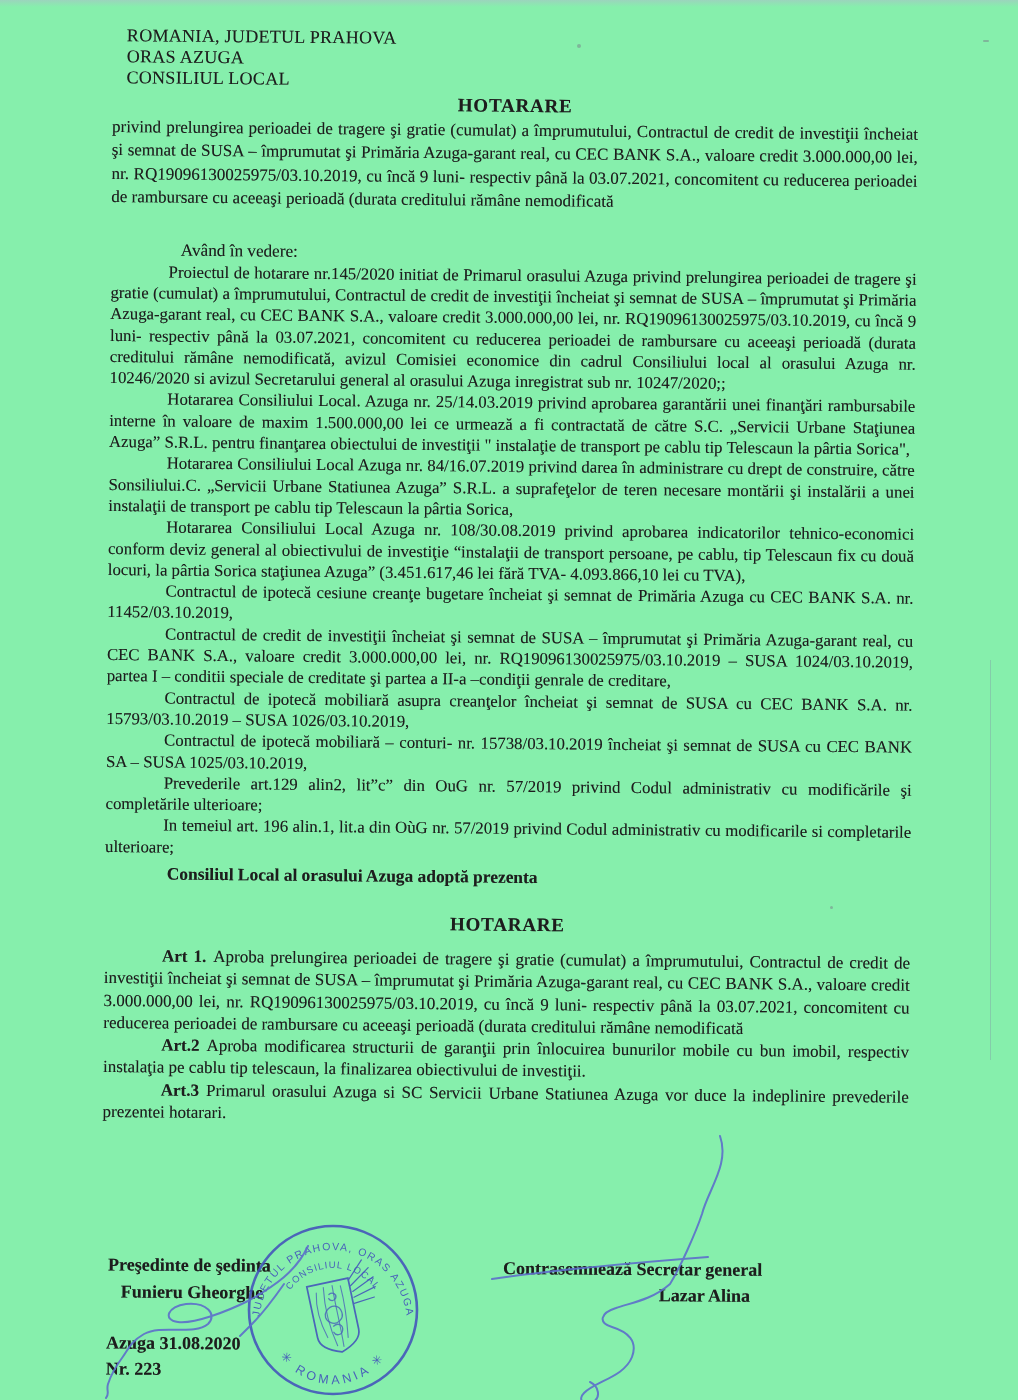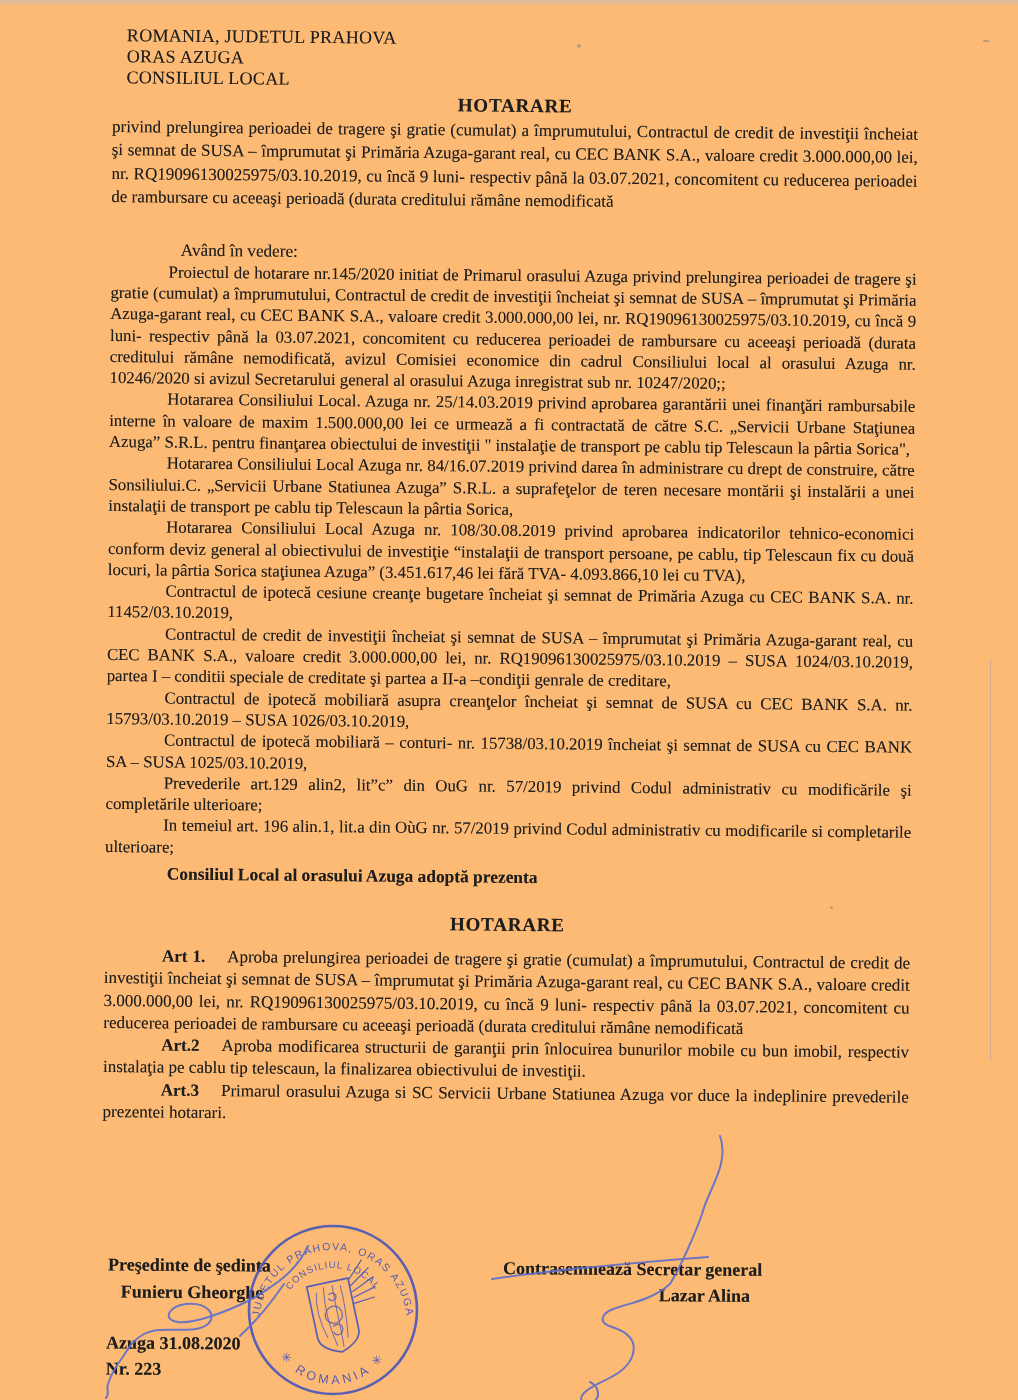--- a/index.html
+++ b/index.html
@@ -1,36 +1,36 @@
 <!DOCTYPE html>
 <html><head>
 <meta charset="utf-8">
 <style>
   html,body{margin:0;padding:0;}
   body{width:1018px;height:1400px;background:#ffffff;overflow:hidden;
        font-family:"Liberation Serif","DejaVu Serif",serif;color:#1d1d1d;}
-  .page{position:relative;width:1018px;height:1400px;background:#fdba74;overflow:hidden;}
+  .page{position:relative;width:1018px;height:1400px;background:#86efac;overflow:hidden;}
   .scan-top-edge{position:absolute;left:0;top:0;width:1018px;height:7px;
       background:linear-gradient(180deg,rgba(176,186,205,.5),rgba(255,255,255,0));}
   .scan-right-line{position:absolute;left:990px;top:660px;width:1px;height:400px;
       background:rgba(130,140,165,.35);}
   .speck{position:absolute;background:rgba(120,125,135,.5);border-radius:50%;}
   .content{position:absolute;left:113px;top:25px;width:806px;
       transform:rotate(.55deg);transform-origin:0 0;
       text-shadow:0 0 .5px rgba(30,30,30,.45);}
   .letterhead{font-size:18px;line-height:21px;margin-left:14px;letter-spacing:.3px;}
   .doc-title{text-align:center;font-weight:bold;font-size:19px;letter-spacing:.8px;margin-top:3px;}
   .subject{font-size:17px;line-height:23.3px;text-align:justify;margin-top:2px;}
   .preamble-label{margin-top:31px;margin-left:70px;font-size:17.2px;line-height:21.5px;}
   .recitals p{margin:0;font-size:16.8px;line-height:21.3px;text-align:justify;text-indent:58px;}
   .adoption{font-weight:bold;font-size:17.4px;margin-top:5px;margin-left:62px;line-height:22px;}
   .decision-heading{text-align:center;font-weight:bold;font-size:19px;letter-spacing:.8px;margin-top:26px;}
   .articles{margin-top:13px;}
   .articles p{margin:0;font-size:17px;line-height:22.3px;text-align:justify;text-indent:58px;}
-  .articles b{margin-right:22px;}
+  .articles b{margin-right:7px;}
   .sig{position:absolute;font-weight:bold;font-size:18px;transform:rotate(.4deg);
       text-shadow:0 0 .5px rgba(30,30,30,.45);}
   .sig-president{left:108px;top:1252px;line-height:27px;}
   .sig-president .name{margin-left:13px;}
   .sig-countersign{left:503px;top:1256px;line-height:26px;}
   .sig-countersign .name{margin-left:156px;font-family:Liberation Serif, serif;}
   .issue-block{left:106px;top:1330px;line-height:26px;}
   svg{position:absolute;overflow:visible;}
   .stamp-ring-text{font-family:"Liberation Sans","DejaVu Sans",sans-serif;}
 </style>

